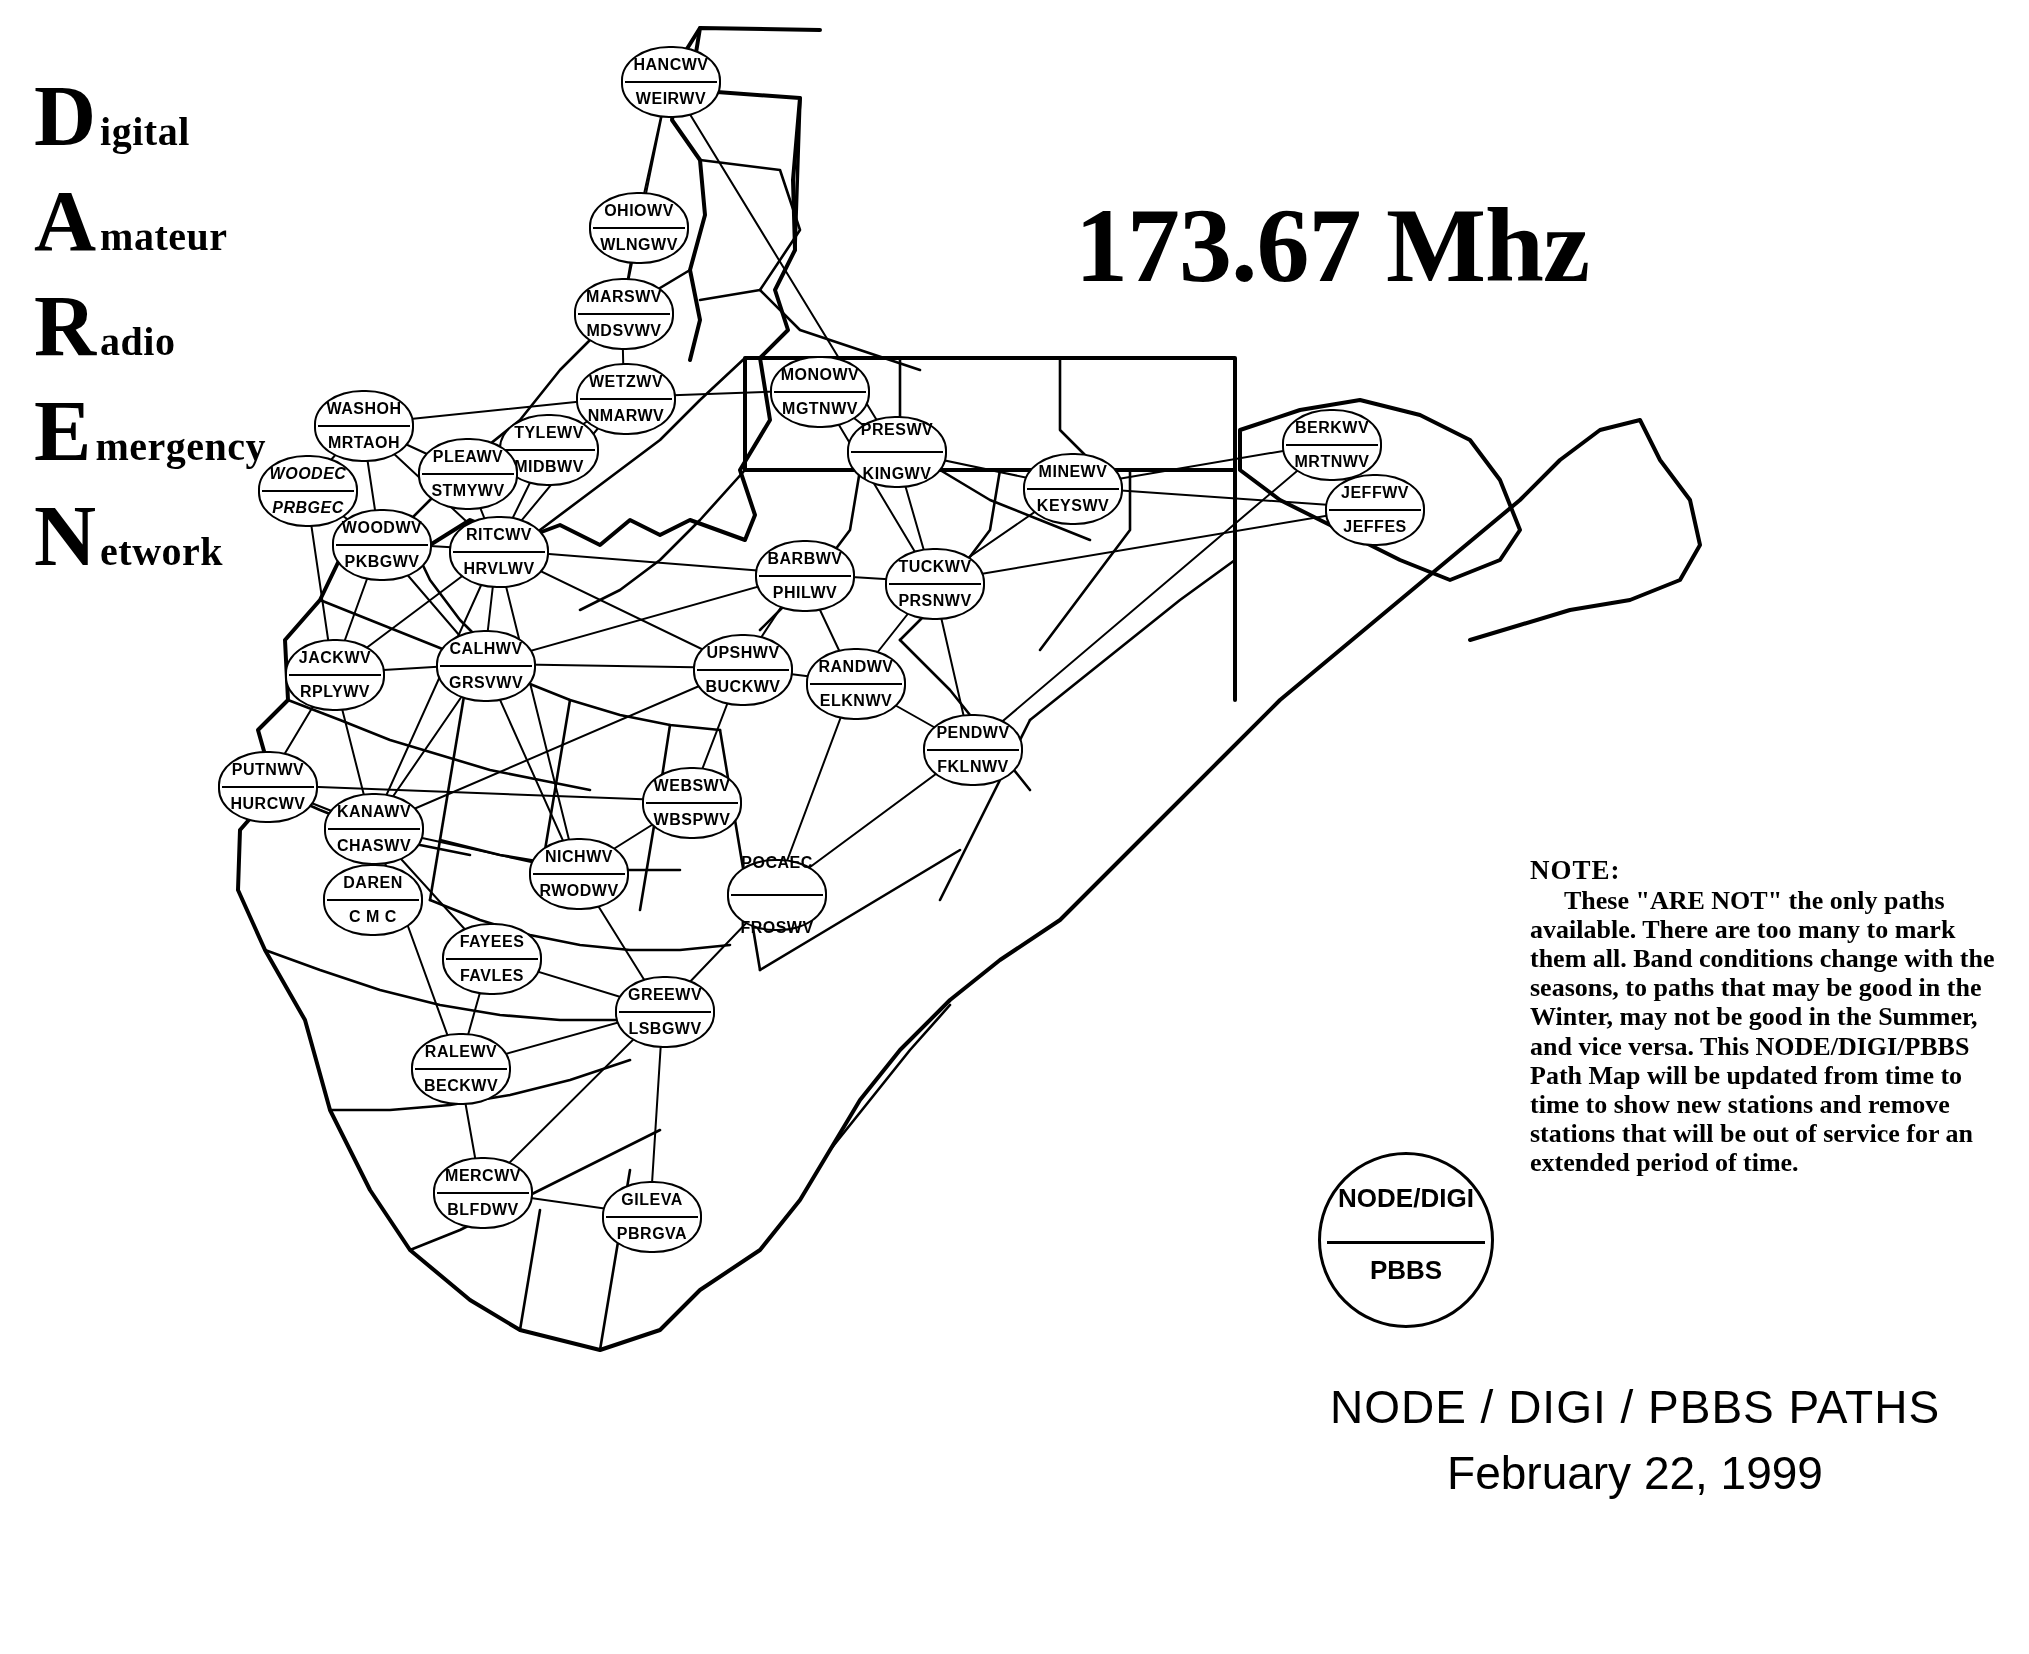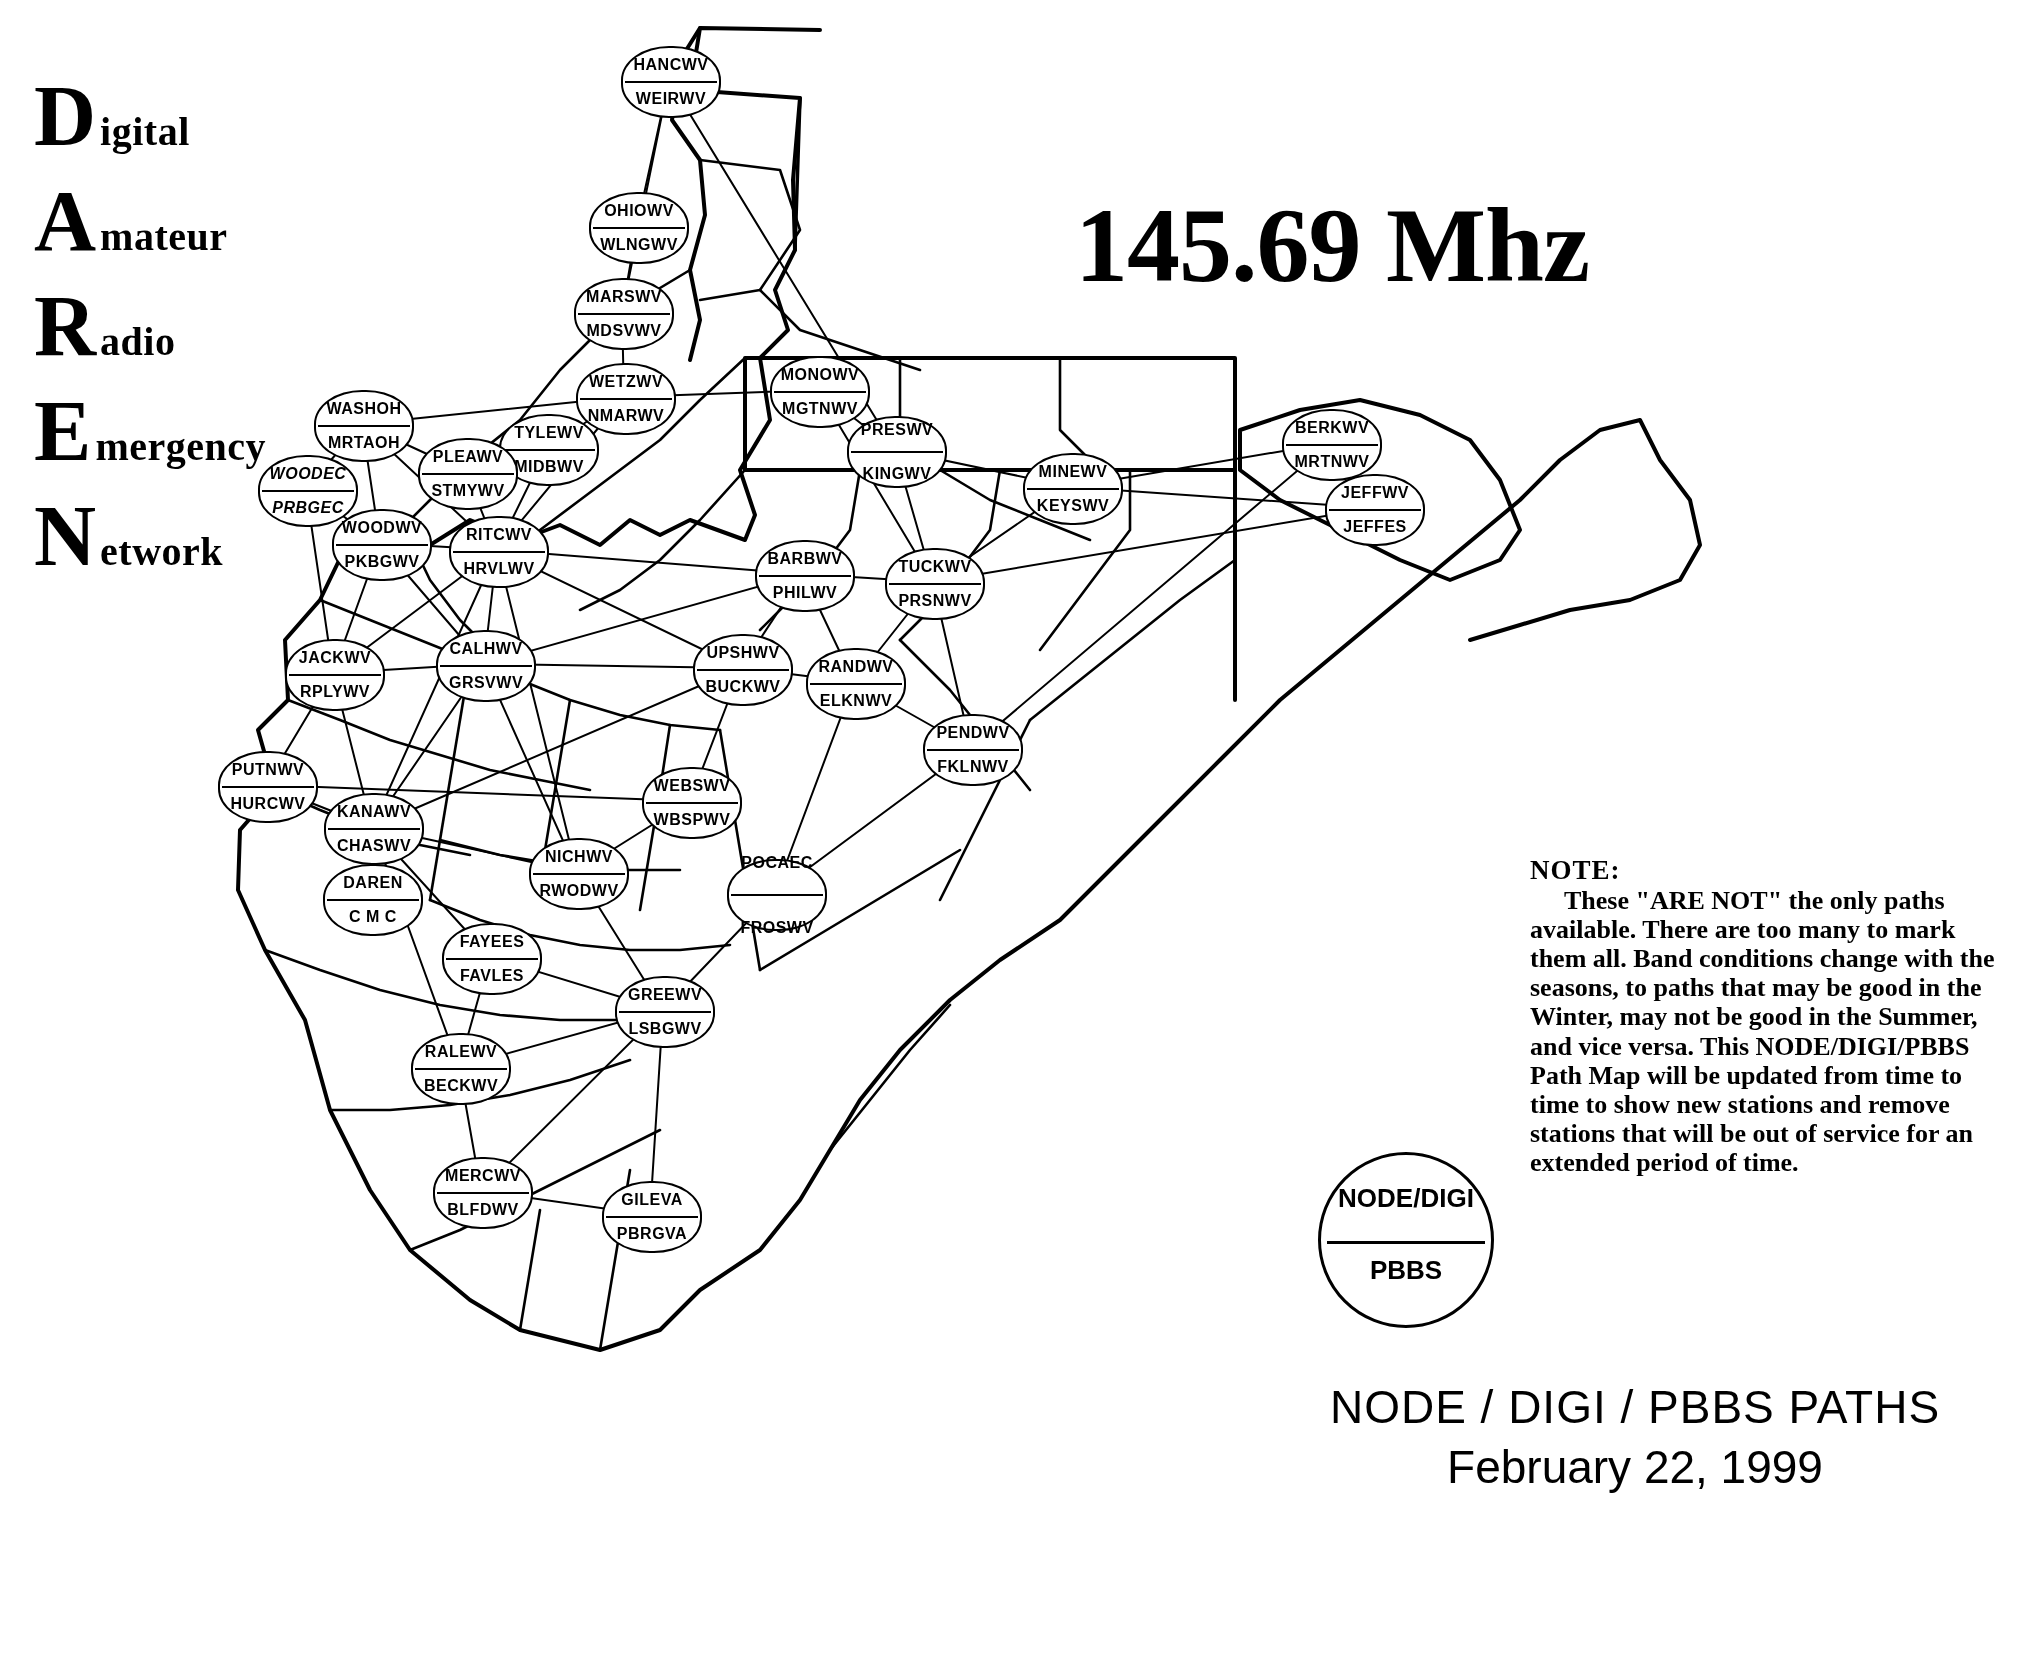--- a/index.html
+++ b/index.html
@@ -22,21 +22,21 @@
 
   
   #legend{position:absolute;left:1318px;top:1152px;width:170px;height:170px;border:3px solid #000;border-radius:50%;}
   #legend .lg-top{position:absolute;top:28px;left:0;width:100%;text-align:center;font-size:26px;font-weight:700;font-family:"Liberation Sans",sans-serif;}
   #legend .lg-line{position:absolute;top:86px;left:6px;width:158px;height:3px;background:#000;}
   #legend .lg-bot{position:absolute;top:100px;left:0;width:100%;text-align:center;font-size:26px;font-weight:700;font-family:"Liberation Sans",sans-serif;}
 
   
   #caption{position:absolute;left:1255px;top:1380px;width:760px;text-align:center;font-family:"Liberation Sans",sans-serif;font-weight:400;}
   #caption .cap1{font-size:46px;letter-spacing:1px;}
-  #caption .cap2{font-size:46px;margin-top:6px;}
+  #caption .cap2{font-size:46px;margin-top:12px;}
 
   
   #mapsvg{position:absolute;left:0;top:0;width:2029px;height:1654px;}
 
   
   .node{position:absolute;width:96px;height:68px;margin-left:-48px;margin-top:-34px;
         border:2.5px solid #000;border-radius:48px/34px;background:#fff;
         display:flex;flex-direction:column;align-items:center;justify-content:center;
         font-family:"Liberation Sans",sans-serif;font-size:16px;font-weight:700;letter-spacing:0.5px;}
   .node .n-line{position:absolute;top:50%;left:2px;right:2px;height:2px;background:#000;transform:translateY(-1px);}
@@ -196,21 +196,21 @@
     <div class="acro-row">
       <span class="acro-cap">E</span>
       <span class="acro-rest">mergency</span>
     </div>
     <div class="acro-row">
       <span class="acro-cap">N</span>
       <span class="acro-rest">etwork</span>
     </div>
   </div>
 
-  <div id="freq">145.69 Mhz</div>
+  <div id="freq">173.67 Mhz</div>
 
   <div id="note">
     <div class="note-title">NOTE:</div>
     <div class="note-body">These "ARE NOT" the only paths available.  There are too many to mark them all.  Band conditions change with the seasons, to paths that may be good in the Winter, may not be good in the Summer, and vice versa. This NODE/DIGI/PBBS Path Map will be updated from time to time to show new stations and remove stations that will be out of service for an extended period of time.</div>
   </div>
 
   <div id="legend">
     <div class="lg-top">NODE/DIGI</div>
     <div class="lg-line"></div>
     <div class="lg-bot">PBBS</div>

